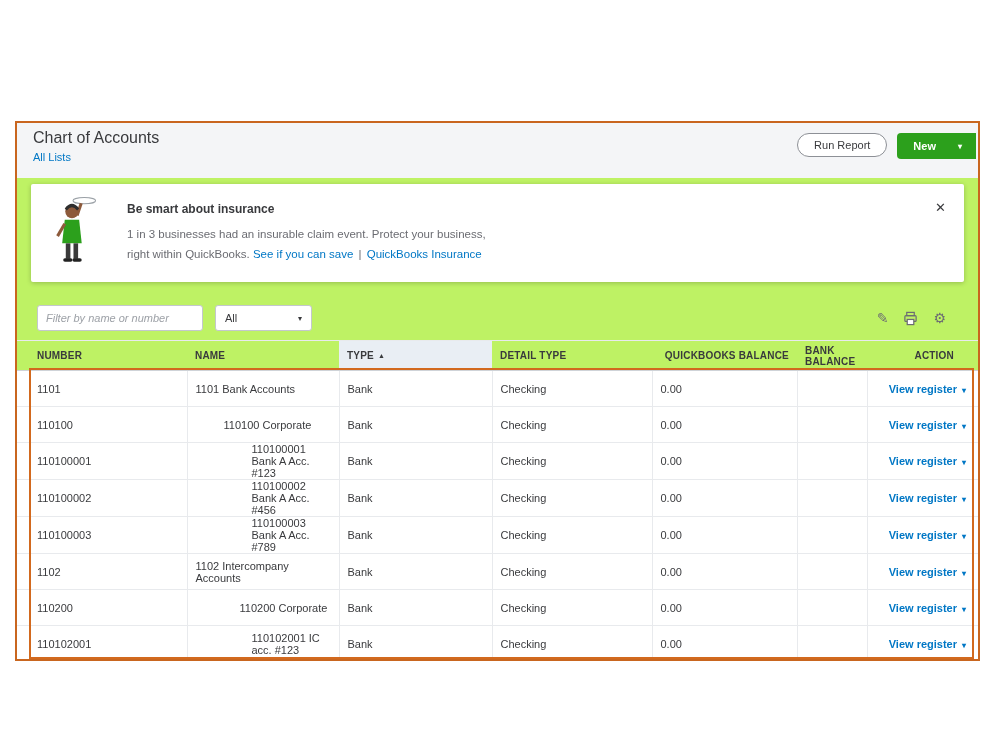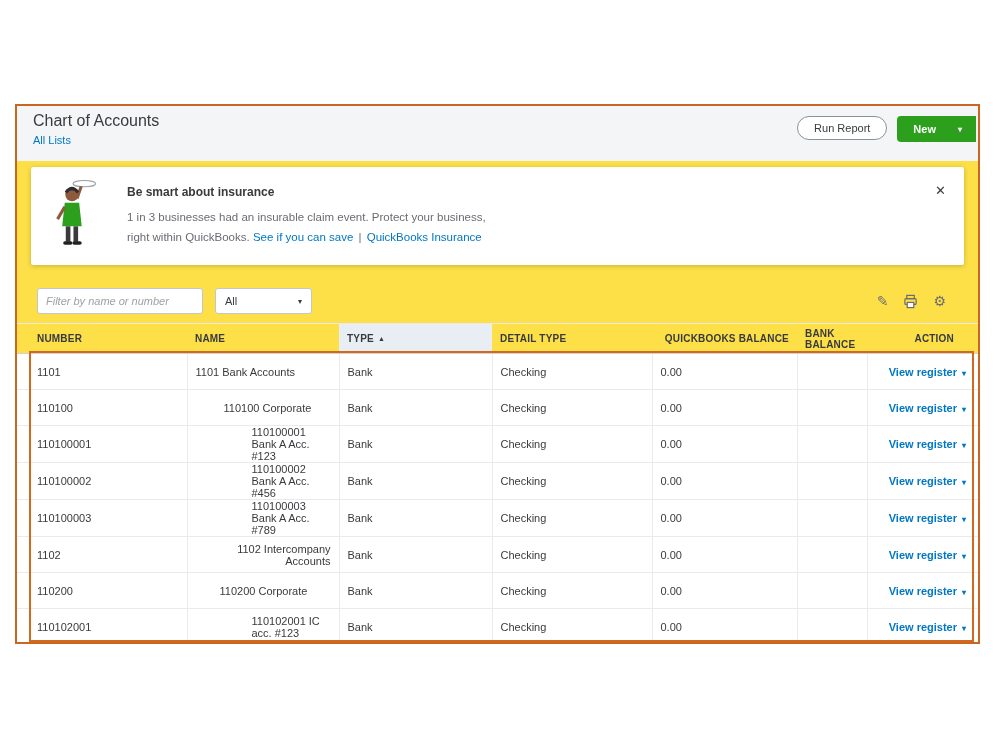--- a/index.html
+++ b/index.html
@@ -3,22 +3,22 @@
 <meta charset="utf-8">
 <style>
   html,body { margin:0; padding:0; }
   body {
     width:999px; height:749px; position:relative; overflow:hidden;
     background:#ffffff;
     font-family:"Liberation Sans", sans-serif;
     color:#393a3d;
   }
   .panel {
-    position:absolute; left:15px; top:104px; width:965px; height:540px;
-    border:2px solid #c9661f; box-sizing:border-box; background:#fde047;
+    position:absolute; left:15px; top:121px; width:965px; height:540px;
+    border:2px solid #c9661f; box-sizing:border-box; background:#bef264;
     display:flex; flex-direction:column;
   }
   
   .topbar {
     height:55px; box-sizing:border-box; background:#f4f5f7;
     padding:6px 2px 4px 16px; display:flex; justify-content:space-between; align-items:flex-start;
   }
   .page-title { font-size:16px; font-weight:400; margin:0; color:#393a3d; }
   .all-lists { font-size:11px; color:#0077c5; text-decoration:none; display:inline-block; margin-top:4px; cursor:pointer; }
   .top-actions { display:flex; align-items:flex-start; gap:10px; padding-top:4px; }
@@ -233,32 +233,32 @@
     <td>Bank</td>
     <td>Checking</td>
     <td class="num">0.00</td>
     <td></td>
     <td class="action">
       <a class="view-register"><span>View register</span><span class="caret">▾</span></a>
     </td>
   </tr>
           <tr>
     <td class="first">1102</td>
-    <td style="padding-left: 8px; text-align: right;">1102 Intercompany Accounts</td>
+    <td style="padding-left: 8px;">1102 Intercompany Accounts</td>
     <td>Bank</td>
     <td>Checking</td>
     <td class="num">0.00</td>
     <td></td>
     <td class="action">
       <a class="view-register"><span>View register</span><span class="caret">▾</span></a>
     </td>
   </tr>
           <tr>
     <td class="first">110200</td>
-    <td style="padding-left: 32px;">110200 Corporate</td>
+    <td style="padding-left: 52px;">110200 Corporate</td>
     <td>Bank</td>
     <td>Checking</td>
     <td class="num">0.00</td>
     <td></td>
     <td class="action">
       <a class="view-register"><span>View register</span><span class="caret">▾</span></a>
     </td>
   </tr>
           <tr>
     <td class="first">110102001</td>

